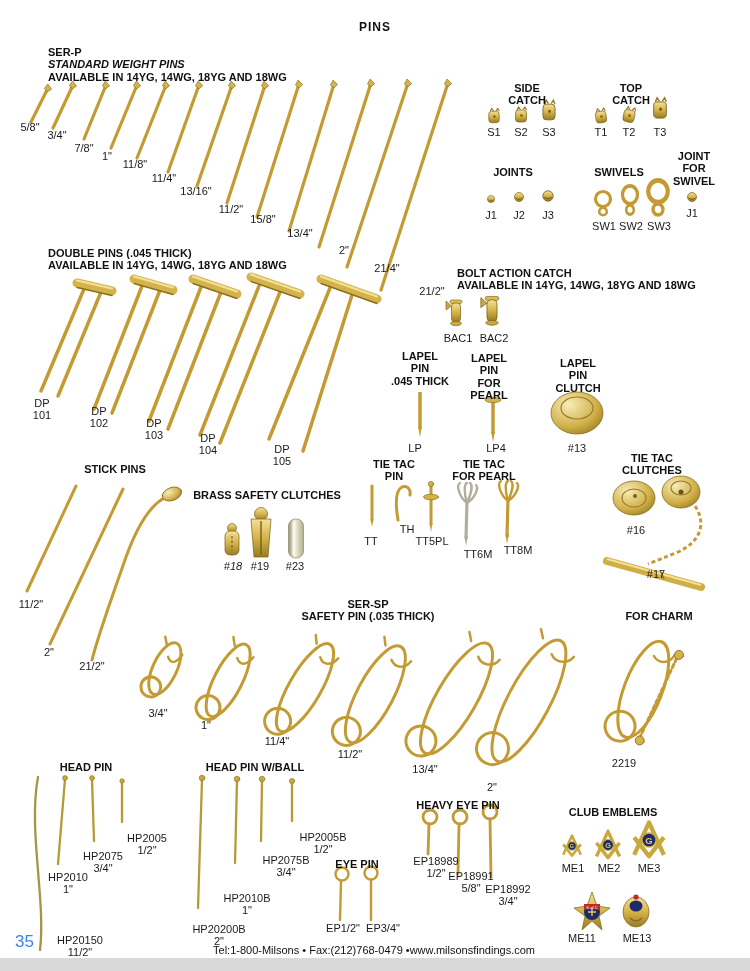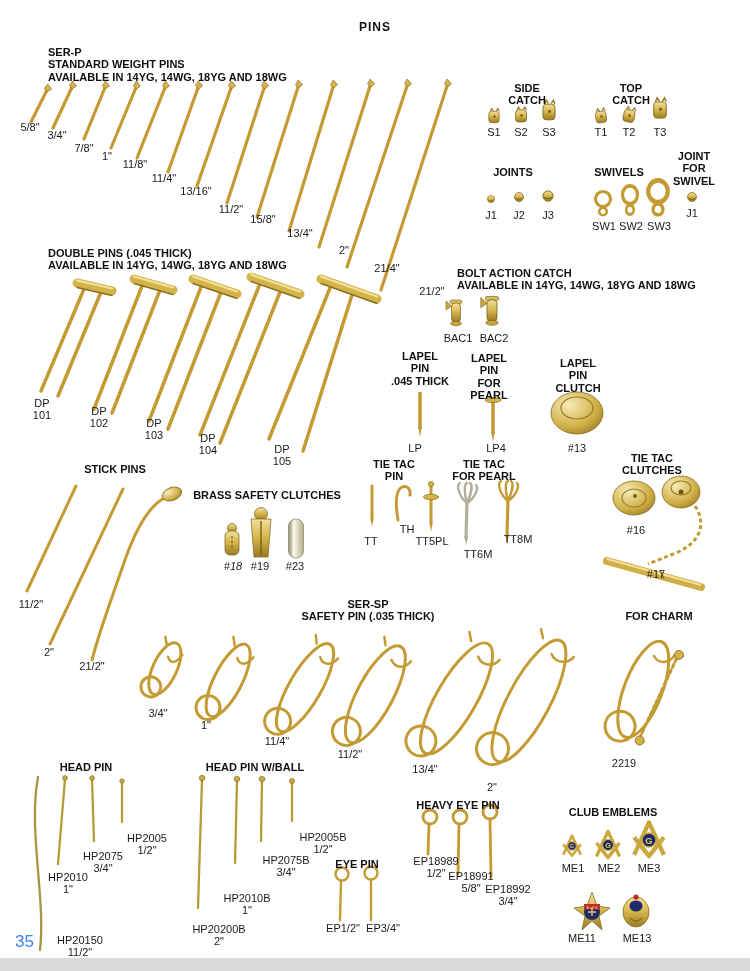--- a/index.html
+++ b/index.html
@@ -325,21 +325,21 @@
       <circle cy="-15" r="2.6" fill="#c22a23"></circle>
       <path d="M-6,6 q6,6 12,0" fill="none" stroke="#8a6d1e" stroke-width="1.4"></path>
     </g>
   </g>
 </svg>
 
 <div class="title" style="left:375px;top:20px;">PINS</div>
 
 <div style="position:absolute;left:48px;top:46px;">
   <div class="lbl hdr left" style="position:static;">SER-P</div>
-  <div class="lbl hdr left" style="position:static;">STANDARD WEIGHT PINS</div>
+  <div class="lbl hdr left" style="position:static;font-style:italic;">STANDARD WEIGHT PINS</div>
   <div class="lbl hdr left" style="position:static;">AVAILABLE IN 14YG, 14WG, 18YG AND 18WG</div>
 </div>
 
 <div class="lbl" style="left:30px;top:121px;">5/8"</div>
 <div class="lbl" style="left:57px;top:129px;">3/4"</div>
 <div class="lbl" style="left:84px;top:142px;">7/8"</div>
 <div class="lbl" style="left:107px;top:150px;">1"</div>
 <div class="lbl" style="left:135px;top:158px;">11/8"</div>
 <div class="lbl" style="left:164px;top:172px;">11/4"</div>
 <div class="lbl" style="left:196px;top:185px;">13/16"</div>
@@ -425,21 +425,21 @@
 
 <div class="lbl hdr" style="left:394px;top:458px;">TIE TAC
 PIN</div>
 <div class="lbl" style="left:371px;top:535px;">TT</div>
 <div class="lbl" style="left:407px;top:523px;">TH</div>
 <div class="lbl" style="left:432px;top:535px;">TT5PL</div>
 
 <div class="lbl hdr" style="left:484px;top:458px;">TIE TAC
 FOR PEARL</div>
 <div class="lbl" style="left:478px;top:548px;">TT6M</div>
-<div class="lbl" style="left:518px;top:533px;">TT8M</div>
+<div class="lbl" style="left:518px;top:544px;">TT8M</div>
 
 <div class="lbl hdr" style="left:652px;top:452px;">TIE TAC
 CLUTCHES</div>
 <div class="lbl" style="left:636px;top:524px;">#16</div>
 <div class="lbl" style="left:656px;top:568px;">#17</div>
 
 <div style="position:absolute;left:368px;top:598px;transform:translateX(-50%);text-align:center;">
   <div class="lbl hdr" style="position:static;transform:none;">SER-SP</div>
   <div class="lbl hdr" style="position:static;transform:none;">SAFETY PIN (.035 THICK)</div>
 </div>
@@ -486,15 +486,16 @@
 3/4"</div>
 
 <div class="lbl hdr" style="left:613px;top:806px;">CLUB  EMBLEMS</div>
 <div class="lbl" style="left:573px;top:862px;">ME1</div>
 <div class="lbl" style="left:609px;top:862px;">ME2</div>
 <div class="lbl" style="left:649px;top:862px;">ME3</div>
 <div class="lbl" style="left:582px;top:932px;">ME11</div>
 <div class="lbl" style="left:637px;top:932px;">ME13</div>
 
 <div class="pagenum" style="left:15px;top:932px;">35</div>
+<div class="footer" style="left:374px;top:944px;">Tel:1-800-Milsons • Fax:(212)768-0479 •www.milsonsfindings.com</div>
 <div class="botbar"></div>
 
 </div>
 
 </body></html>

